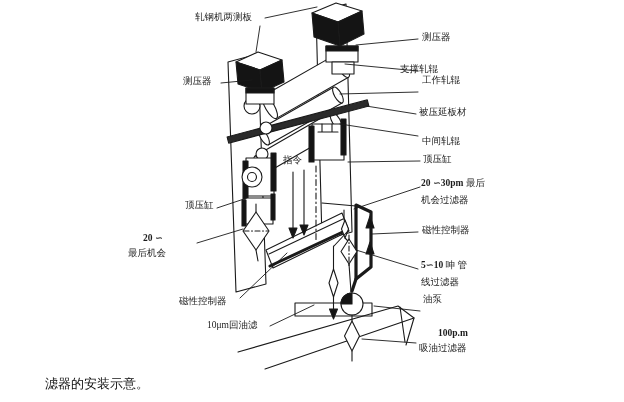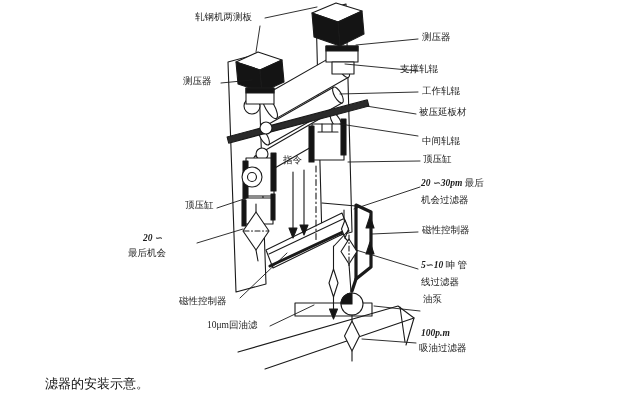--- a/index.html
+++ b/index.html
@@ -1,20 +1,20 @@
 <!DOCTYPE html>
 <html><head>
 <meta charset="utf-8">
 <style>
   html,body{margin:0;padding:0;background:#fff;}
   .stage{position:relative;width:624px;height:402px;background:#ffffff;overflow:hidden;
          font-family:"Liberation Serif","DejaVu Serif",serif;}
   .art{position:absolute;left:0;top:0;}
   .lbl{position:absolute;font-size:9.5px;line-height:1.2;color:#1c1c1c;white-space:nowrap;text-align:right;}
-  .b{font-weight:bold;font-style:italic;}
+  .b{font-weight:bold;}
   .caption{position:absolute;font-size:13px;color:#111;}
 </style>
 </head>
 <body>
 
 <div class="stage">
 
   <svg class="art" width="624" height="402" viewBox="0 0 624 402">
     <g stroke="#1a1a1a" stroke-width="1.1" fill="none" stroke-linejoin="round" stroke-linecap="round">
 
@@ -165,40 +165,40 @@
         <path d="M240,298 L287,253"></path>
         <path d="M270,326 L314,305"></path>
       </g>
     </g>
   </svg>
 
   <div class="lbl" style="left:195px;top:12px">轧钢机两测板</div>
   <div class="lbl" style="left:183px;top:76px">测压器</div>
   <div class="lbl" style="left:422px;top:32px">测压器</div>
   <div class="lbl" style="left:400px;top:64px">支撑轧辊</div>
-  <div class="lbl" style="left:422px;top:86px">工作轧辊</div>
+  <div class="lbl" style="left:422px;top:75px">工作轧辊</div>
   <div class="lbl" style="left:419px;top:107px">被压延板材</div>
   <div class="lbl" style="left:422px;top:136px">中间轧辊</div>
   <div class="lbl" style="left:423px;top:154px">顶压缸</div>
   <div class="lbl" style="left:185px;top:200px">顶压缸</div>
   <div class="lbl" style="left:283px;top:155px">指令</div>
 
   <div class="lbl" style="left:421px;top:178px"><span class="b">20 ∽30pm</span><span> 最后</span></div>
   <div class="lbl" style="left:421px;top:195px">机会过滤器</div>
 
   <div class="lbl b" style="left:143px;top:233px">20 ∽</div>
   <div class="lbl" style="left:128px;top:248px">最后机会</div>
 
   <div class="lbl" style="left:422px;top:225px">磁性控制器</div>
   <div class="lbl" style="left:179px;top:296px">磁性控制器</div>
 
   <div class="lbl" style="left:421px;top:260px"><span class="b">5∽10</span><span> 呻 管</span></div>
   <div class="lbl" style="left:421px;top:277px">线过滤器</div>
 
   <div class="lbl" style="left:423px;top:294px">油泵</div>
 
-  <div class="lbl b" style="left:421px;top:328px">100p.m</div>
+  <div class="lbl b" style="left:438px;top:328px">100p.m</div>
   <div class="lbl" style="left:419px;top:343px">吸油过滤器</div>
 
   <div class="lbl" style="left:207px;top:320px">10μm回油滤</div>
 
   <div class="caption" style="left:45px;top:375px">滤器的安装示意。</div>
 </div>
 
 </body></html>

